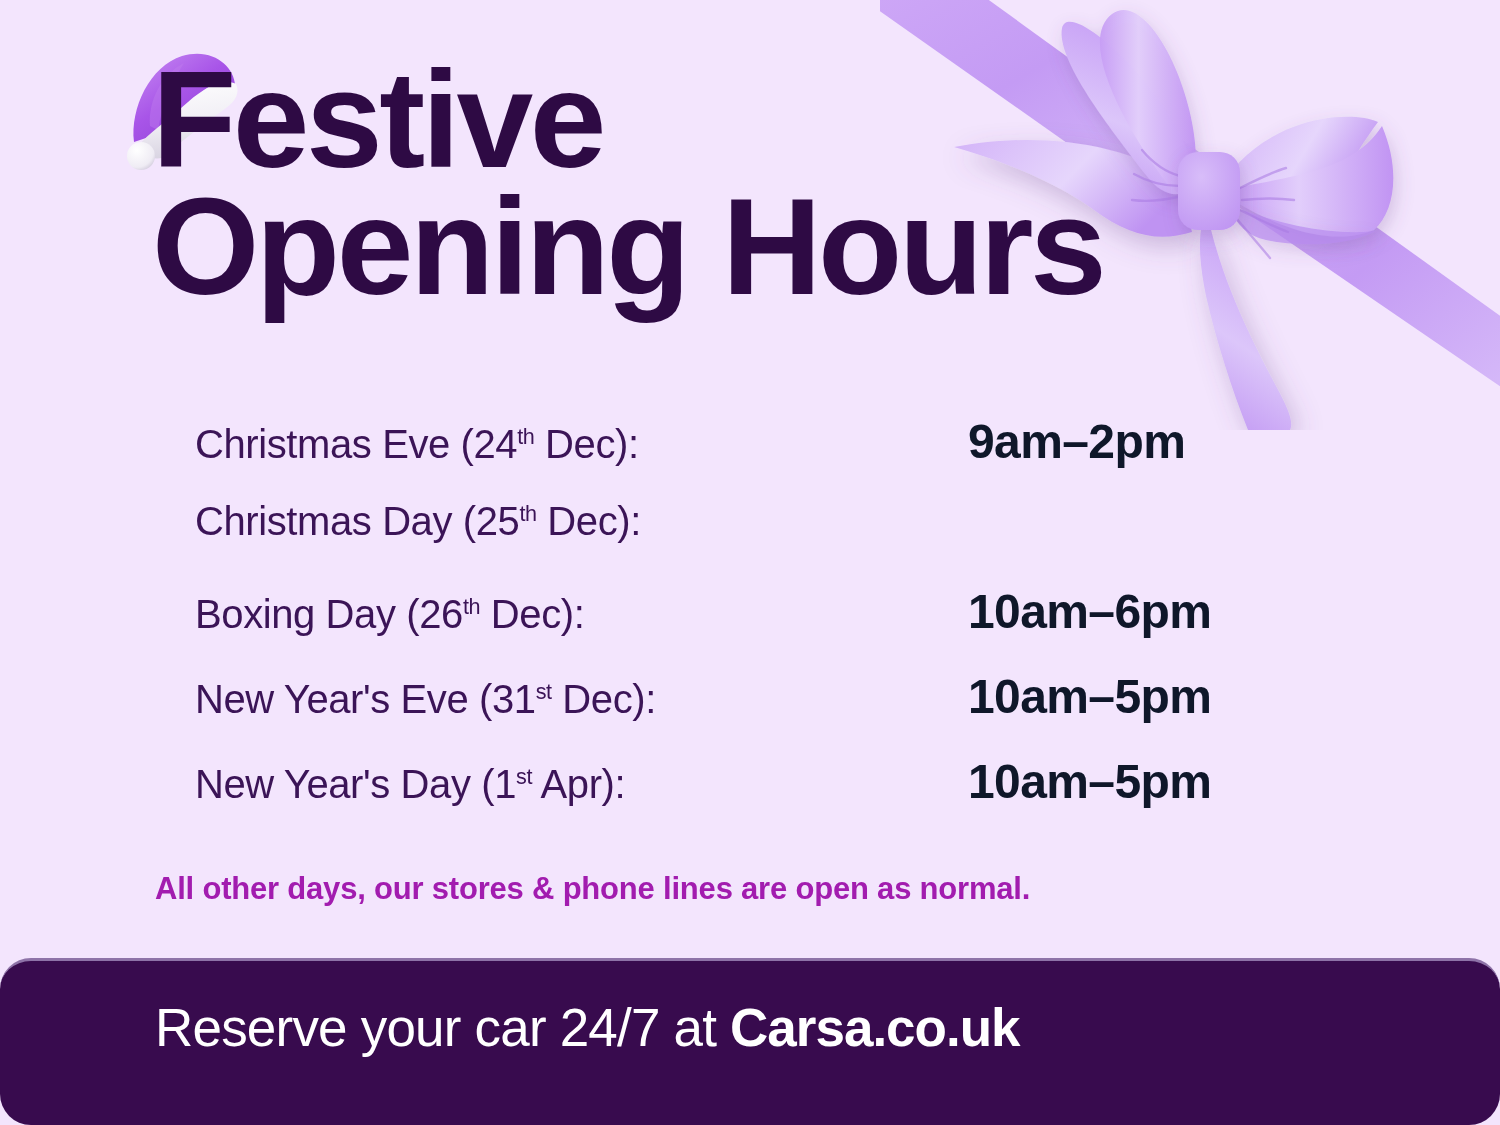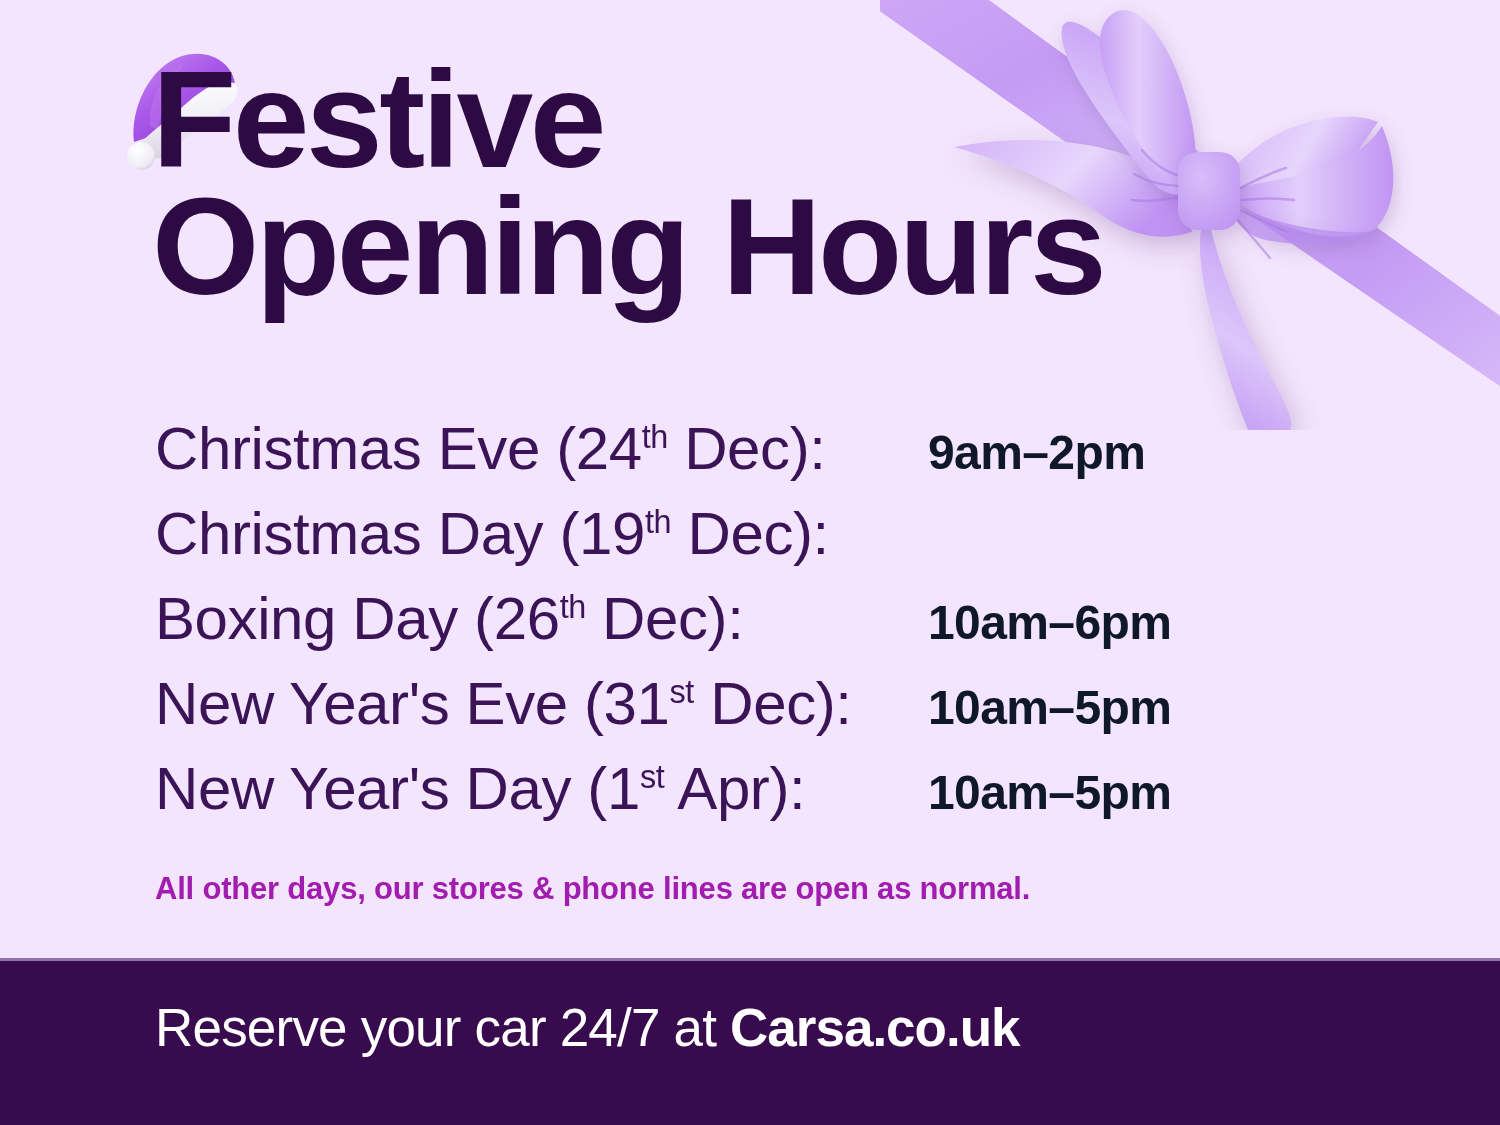--- a/index.html
+++ b/index.html
@@ -61,24 +61,25 @@
   }
   .hours-row {
     display: flex;
     align-items: baseline;
     height: 85px;
   }
   .hours-label {
     width: 773px;
     flex: 0 0 773px;
     color: #3B1457;
-    font-size: 60px;
+    font-size: 40px;
     font-weight: 400;
     letter-spacing: -0.4px;
     white-space: nowrap;
+    margin-left: 40px;
   }
   .hours-label sup {
     font-size: 0.54em;
     vertical-align: super;
     line-height: 0;
   }
   .hours-value {
     color: #0f172a;
     font-size: 48px;
     font-weight: 700;
@@ -101,20 +102,21 @@
   
   #footer {
     position: absolute;
     left: 0;
     bottom: 0;
     width: 1500px;
     height: 167px;
     background: #380B4E;
     border-top: 3px solid #8E73A8;
     box-sizing: border-box;
+    border-radius: 31px;
   }
   #footer-text {
     position: absolute;
     left: 155px;
     top: 36px;
     color: #FFFFFF;
     font-size: 53px;
     font-weight: 400;
     letter-spacing: -0.8px;
     white-space: nowrap;
@@ -256,21 +258,21 @@
 Opening Hours</div>
 
   <div id="hours-table">
 
     <div class="hours-row">
       <div class="hours-label"><span>Christmas Eve (24</span><sup>th</sup><span> Dec):</span></div>
       <div class="hours-value">9am–2pm</div>
     </div>
 
     <div class="hours-row">
-      <div class="hours-label"><span>Christmas Day (19</span><sup>th</sup><span> Dec):</span></div>
+      <div class="hours-label"><span>Christmas Day (25</span><sup>th</sup><span> Dec):</span></div>
     </div>
 
     <div class="hours-row">
       <div class="hours-label"><span>Boxing Day (26</span><sup>th</sup><span> Dec):</span></div>
       <div class="hours-value">10am–6pm</div>
     </div>
 
     <div class="hours-row">
       <div class="hours-label"><span>New Year's Eve (31</span><sup>st</sup><span> Dec):</span></div>
       <div class="hours-value">10am–5pm</div>

